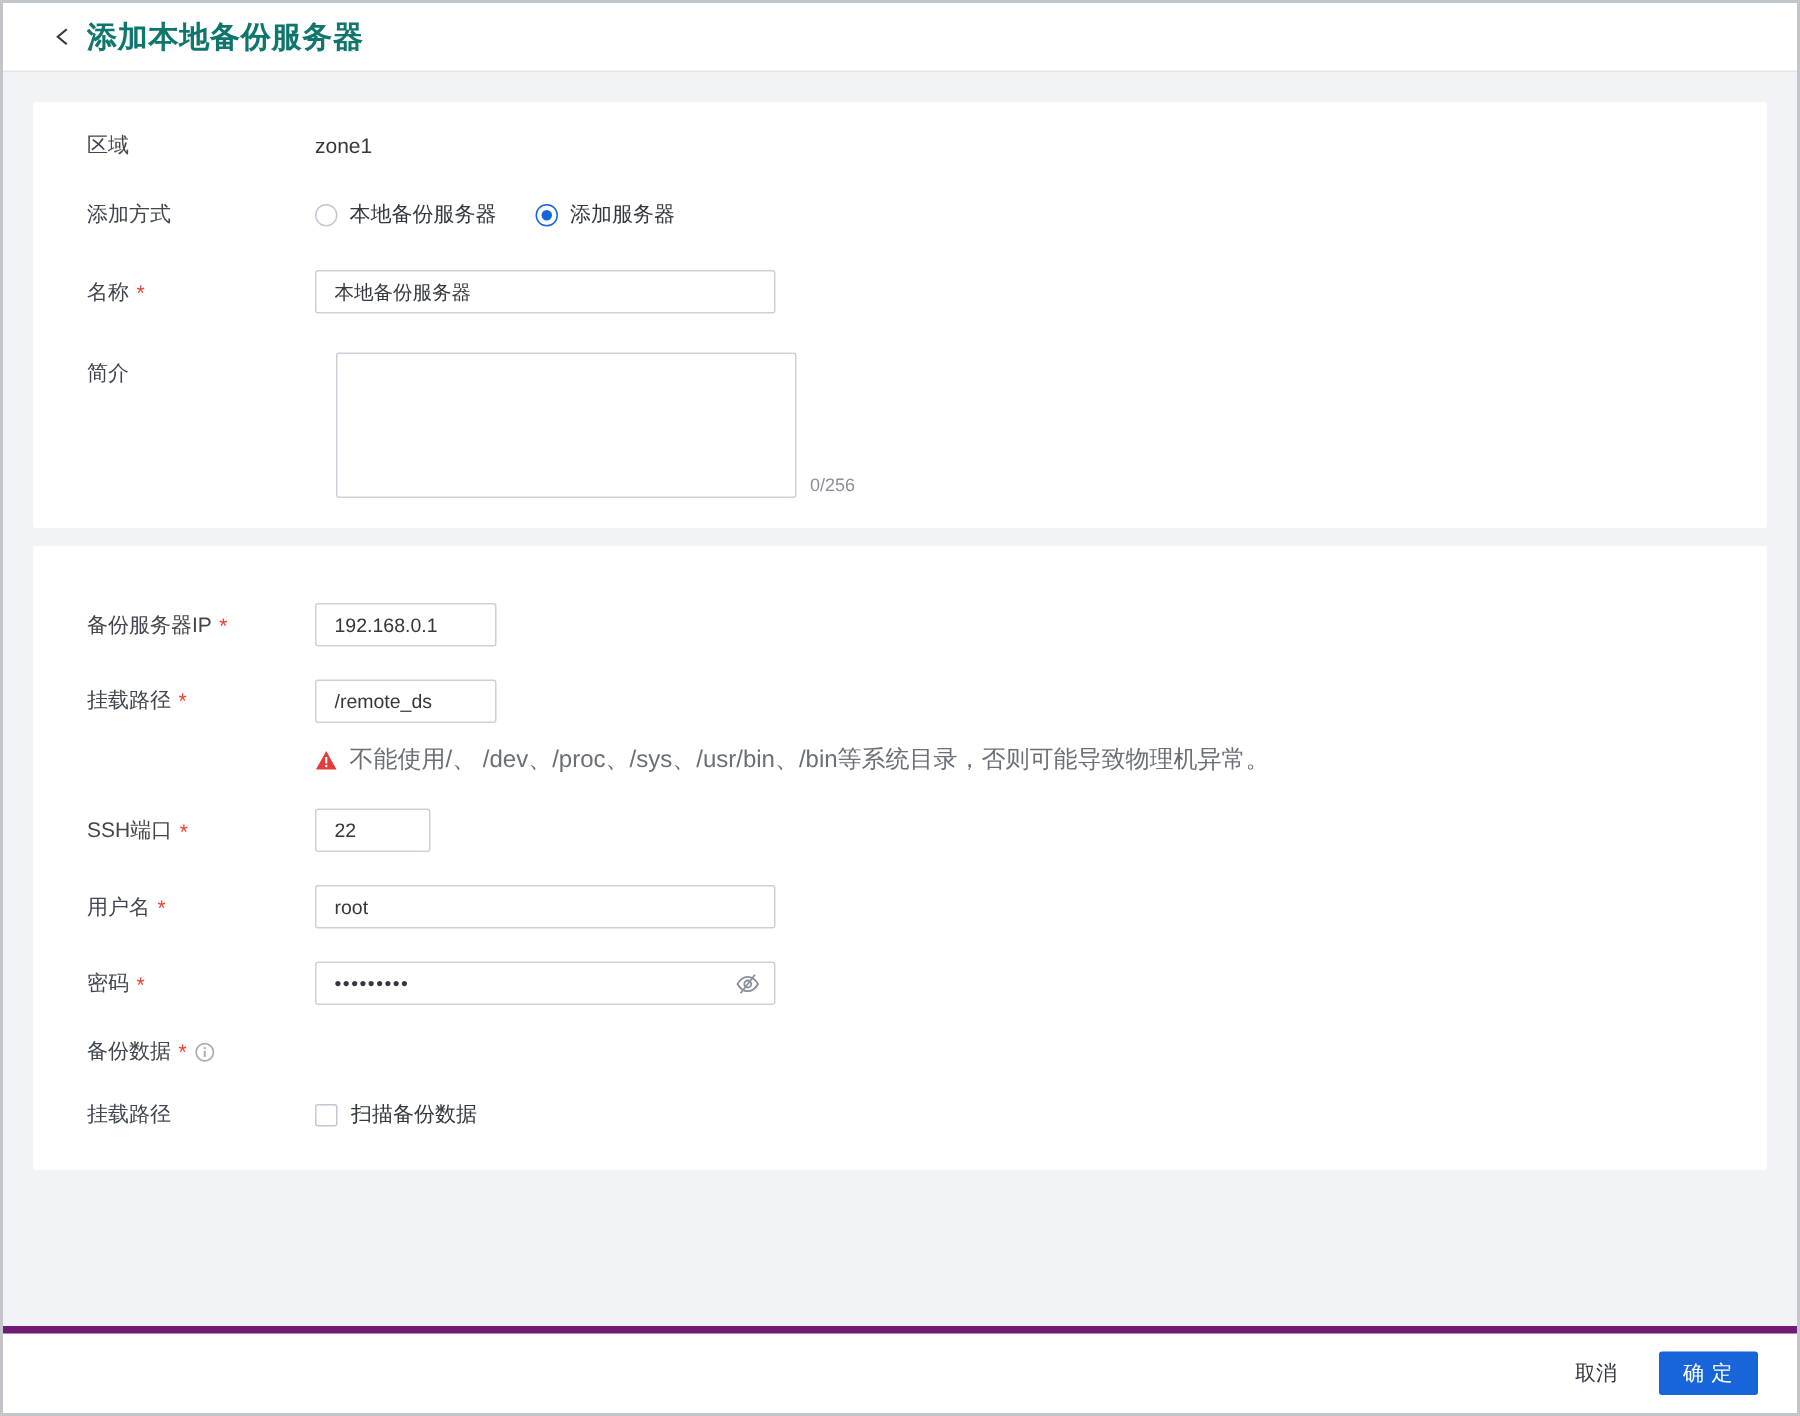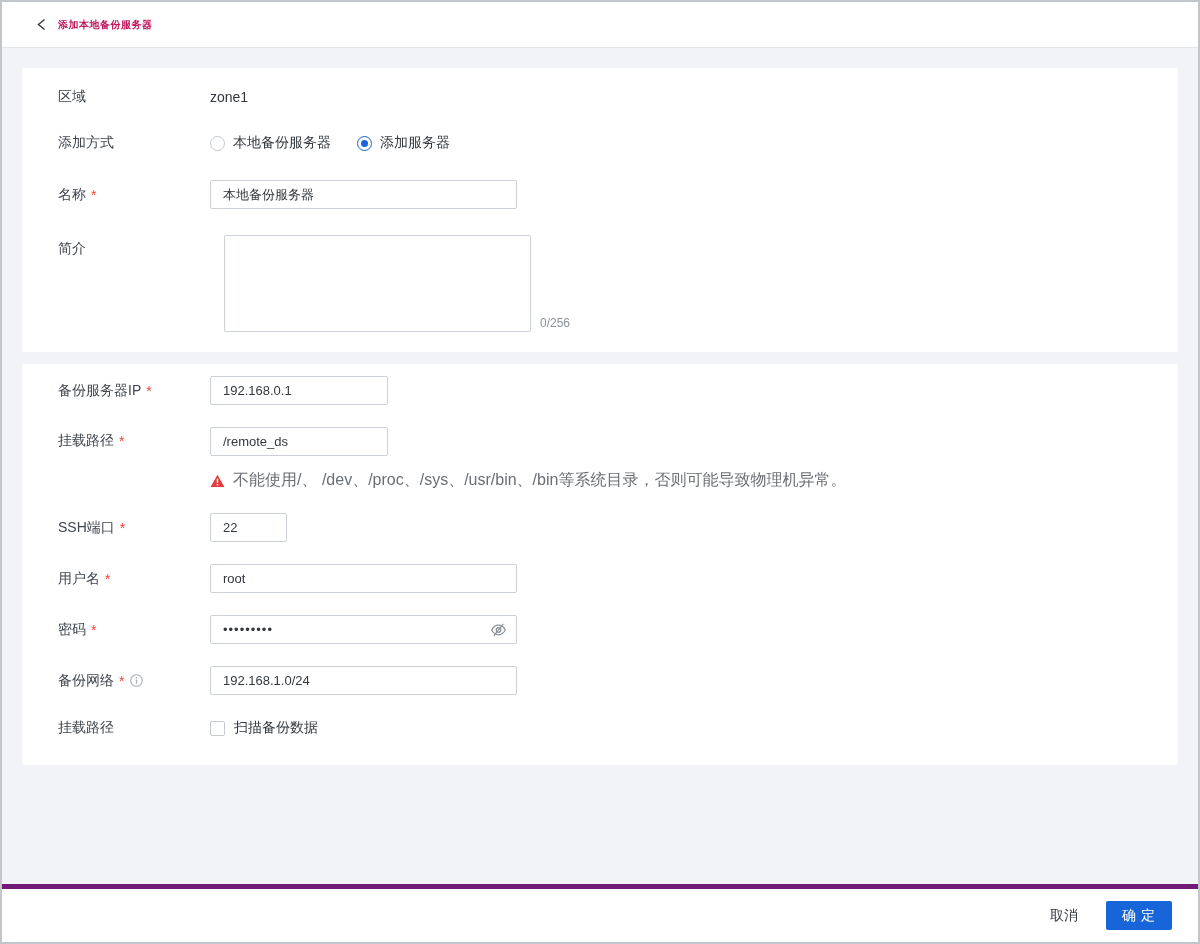--- a/index.html
+++ b/index.html
@@ -20,33 +20,33 @@
     background: #ffffff;
     border-bottom: 1px solid #e2e5ea;
     display: flex; align-items: center;
     padding: 0 20px;
   }
   .back-btn {
     display: flex; align-items: center; justify-content: center;
     width: 22px; height: 22px; cursor: pointer; margin-left: 8px;
   }
   .page-title {
-    font-size: 10px; font-weight: 700; color: #be185d;
+    font-size: 20px; font-weight: 700; color: #0f766e;
     margin-left: 6px; letter-spacing: 0.5px;
   }
 
   
   .content { padding: 20px; }
   .card {
     background: #ffffff;
     border-radius: 2px;
     padding: 20px 20px 20px 18px;
   }
   .card + .card { margin-top: 12px; }
-  .card2 { padding-top: 12px; padding-bottom: 28px; }
+  .card2 { padding-top: 38px; padding-bottom: 28px; }
 
   .row { display: flex; align-items: center; margin-bottom: 22px; }
   .row:last-child { margin-bottom: 0; }
   .row.top-align { align-items: flex-start; }
   .row.gap-lg { margin-bottom: 28px; }
   .row.gap-md { margin-bottom: 26px; }
 
   .label-col {
     width: 170px; flex: 0 0 170px;
     display: flex; align-items: center;
@@ -77,21 +77,21 @@
 
   
   .text-input {
     height: 29px;
     border: 1px solid #ccd1d9; border-radius: 2px;
     padding: 0 12px; font-size: 13px; color: #33383f;
     background: #fff; outline: none;
     font-family: "Liberation Sans", "DejaVu Sans", sans-serif;
   }
   .w-lg { width: 307px; }
-  .w-md { width: 178px; }
+  .w-md { width: 121px; }
   .w-sm { width: 77px; }
 
   .textarea-wrap { display: flex; align-items: flex-end; padding-left: 14px; }
   textarea.desc-area {
     width: 307px; height: 97px; resize: none;
     border: 1px solid #ccd1d9; border-radius: 2px;
     padding: 8px 12px; font-size: 13px; color: #33383f; outline: none;
     font-family: "Liberation Sans", "DejaVu Sans", sans-serif;
   }
   .char-counter { font-size: 12px; color: #8a9099; margin-left: 9px; padding-bottom: 2px; }
@@ -266,33 +266,30 @@
                 <circle cx="12" cy="11" r="3.4"></circle>
                 <line x1="5" y1="20" x2="19" y2="2"></line>
               </svg>
             </span>
           </span>
         </div>
       </div>
 
       <div class="row">
         <div class="label-col">
-          <span>备份网络</span>
+          <span>备份数据</span>
             <span class="req">*</span>
           <span class="info-icon">
             <svg width="13" height="13" viewBox="0 0 14 14">
               <circle cx="7" cy="7" r="6.2" fill="none" stroke="#a7adb6" stroke-width="1.2"></circle>
               <rect x="6.3" y="6" width="1.4" height="4.4" fill="#a7adb6"></rect>
               <rect x="6.3" y="3.3" width="1.4" height="1.5" fill="#a7adb6"></rect>
             </svg>
           </span>
         </div>
-        <div class="control-col">
-          <input type="text" class="text-input w-lg" value="192.168.1.0/24" style="">
-        </div>
       </div>
 
       <div class="row" style="margin-top:24px">
         <div class="label-col">
           <span>挂载路径</span>
         </div>
         <div class="control-col">
           <span class="checkbox-option">
             <span class="checkbox-box"></span>
             <span class="checkbox-label">扫描备份数据</span>

